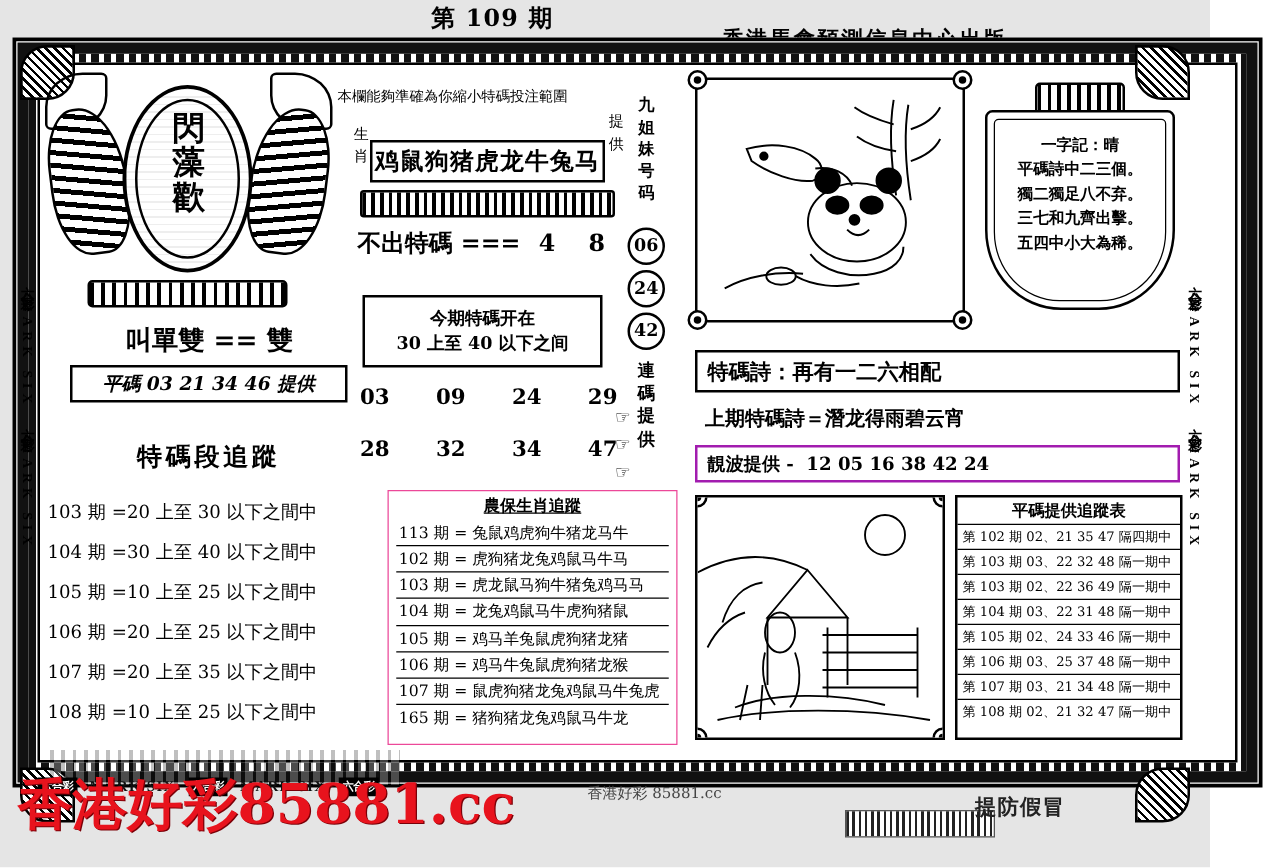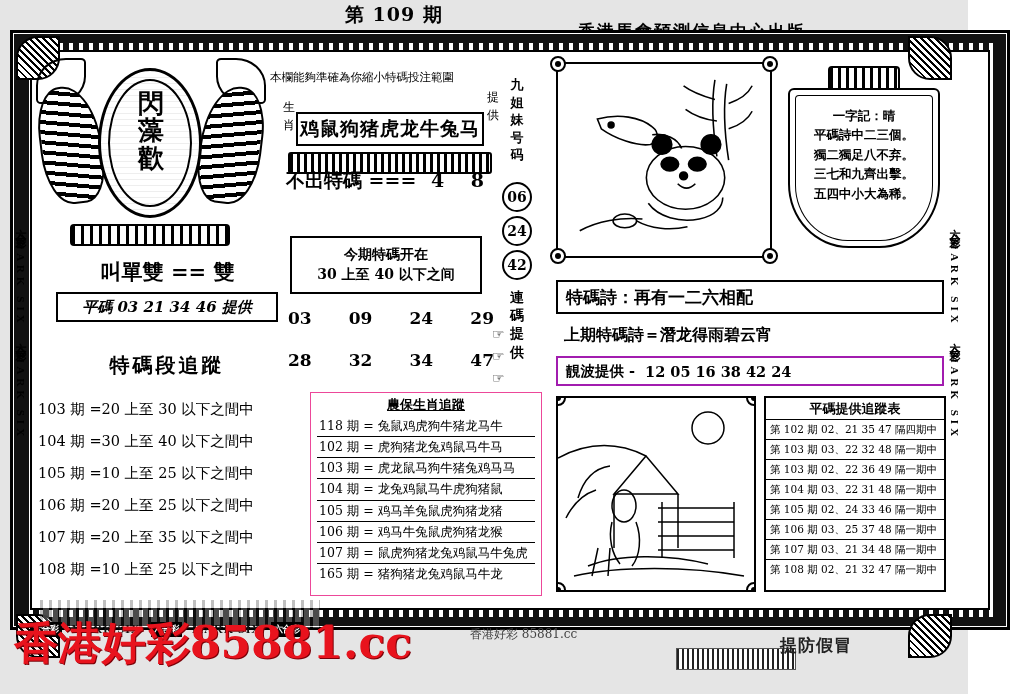--- a/index.html
+++ b/index.html
@@ -153,21 +153,21 @@
     border:2px solid #000; display:flex; align-items:center; justify-content:center;
     font-size:19px; font-weight:bold; font-family:"DejaVu Serif", serif;
     letter-spacing:1px;
   }
   .hatch-bar {
     position:absolute; left:288px; top:152px; width:204px; height:22px;
     border:2px solid #000; border-radius:3px;
     background:repeating-linear-gradient(90deg,#000 0 3px,#fff 3px 7px);
   }
   .no-special {
-    position:absolute; left:286px; top:168px; width:210px;
+    position:absolute; left:286px; top:182px; width:210px;
     font-size:19px; font-weight:bold; font-family:"DejaVu Serif", serif;
   }
   .no-special .nums { letter-spacing:10px; margin-left:8px; }
   .range-box {
     position:absolute; left:290px; top:236px; width:192px; height:58px;
     border:2px solid #000; display:flex; flex-direction:column;
     align-items:center; justify-content:center; gap:2px;
     font-size:14px; font-weight:bold; font-family:"DejaVu Serif", serif;
   }
   .num-grid {
@@ -397,21 +397,21 @@
       <span>28</span>
       <span>32</span>
       <span>34</span>
       <span>47</span>
     </div>
   </div>
 
   <div class="mid-table">
     <div class="mid-table-title">農保生肖追蹤</div>
     <div class="mid-table-rows">
-      <div class="mt-row">118 期 = 兔鼠鸡虎狗牛猪龙马牛</div>
+      <div class="mt-row">113 期 = 兔鼠鸡虎狗牛猪龙马牛</div>
       <div class="mt-row">102 期 = 虎狗猪龙兔鸡鼠马牛马</div>
       <div class="mt-row">103 期 = 虎龙鼠马狗牛猪兔鸡马马</div>
       <div class="mt-row">104 期 = 龙兔鸡鼠马牛虎狗猪鼠</div>
       <div class="mt-row">105 期 = 鸡马羊兔鼠虎狗猪龙猪</div>
       <div class="mt-row">106 期 = 鸡马牛兔鼠虎狗猪龙猴</div>
       <div class="mt-row">107 期 = 鼠虎狗猪龙兔鸡鼠马牛兔虎</div>
       <div class="mt-row">165 期 = 猪狗猪龙兔鸡鼠马牛龙</div>
     </div>
   </div>
 

